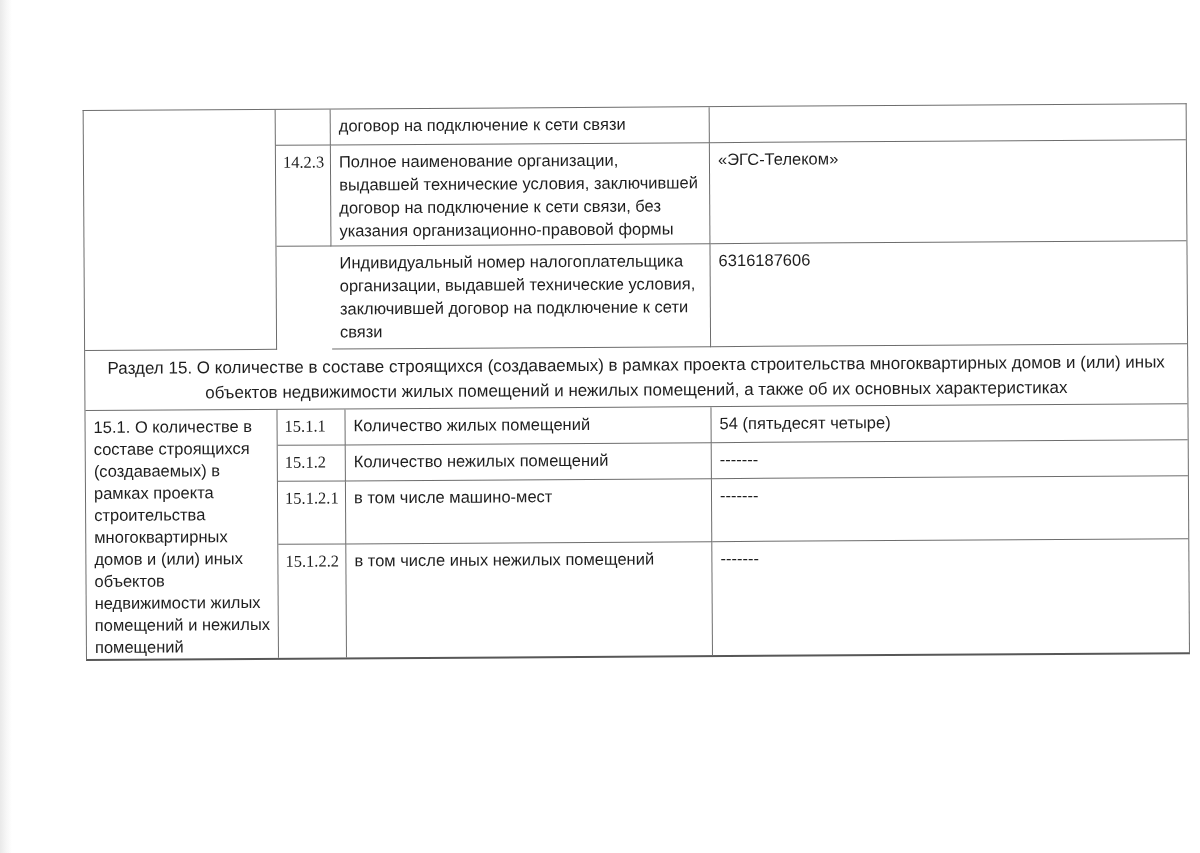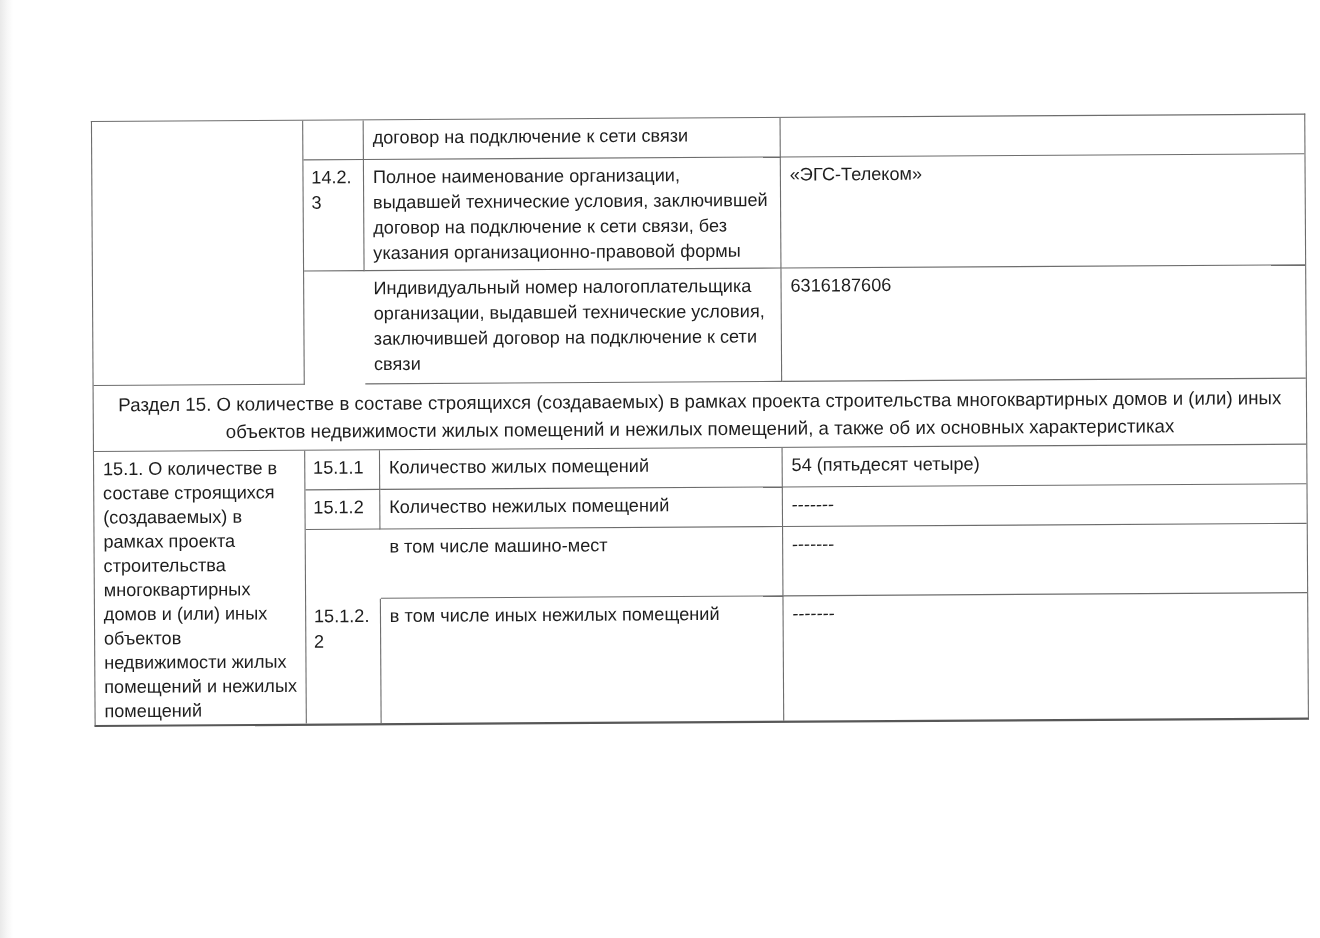--- a/index.html
+++ b/index.html
@@ -62,21 +62,21 @@
   }
   .num {
     padding: 5px 2px 3px 7px;
     overflow-wrap: anywhere;
     word-break: normal;
   }
   .r1 { grid-row: 1; }
   .r2 { grid-row: 2; }
   .r3 { grid-row: 3; }
   .r4 { grid-row: 4; }
-  .cn { grid-column: 2; }
+  .cn { grid-column: 2; font-family: Liberation Serif, serif; }
   .cd { grid-column: 3; }
   .cv { grid-column: 4; }
   .sec-header {
     box-sizing: border-box;
     height: 60px;
     border-bottom: 1px solid #6d6d6d;
     text-align: center;
     padding: 5px 14px 0 14px;
     font-size: 17px;
     line-height: 25px;
@@ -111,20 +111,21 @@
     <div class="cell g15">15.1. О количестве в составе строящихся (создаваемых) в рамках проекта строительства многоквартирных домов и (или) иных объектов недвижимости жилых помещений и нежилых помещений</div>
 
     <div class="cell num cn r1">15.1.1</div>
     <div class="cell cd r1">Количество жилых помещений</div>
     <div class="cell cv r1">54 (пятьдесят четыре)</div>
 
     <div class="cell num cn r2">15.1.2</div>
     <div class="cell cd r2">Количество нежилых помещений</div>
     <div class="cell cv r2">-------</div>
 
+    <div class="cell num cn r3">15.1.2.1</div>
     <div class="cell cd r3">в том числе машино-мест</div>
     <div class="cell cv r3">-------</div>
 
     <div class="cell num cn r4">15.1.2.2</div>
     <div class="cell cd r4">в том числе иных нежилых помещений</div>
     <div class="cell cv r4">-------</div>
   </div>
 
 </div>
 

